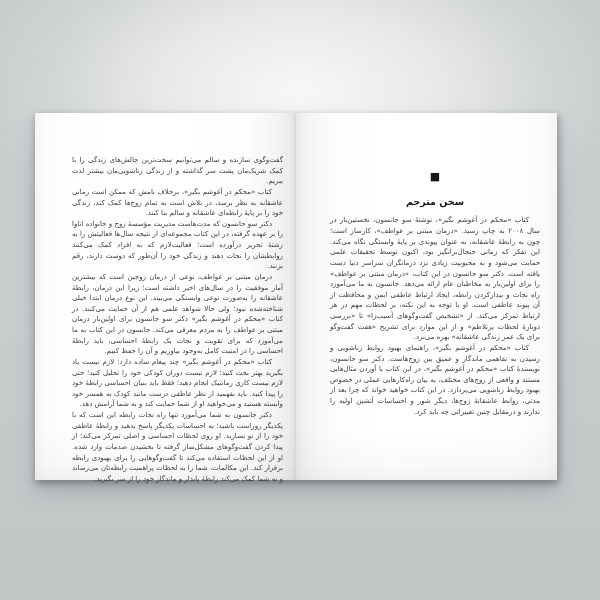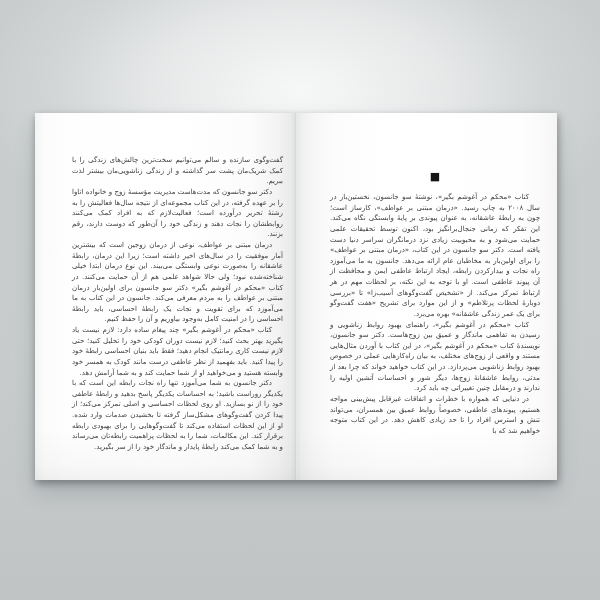--- a/index.html
+++ b/index.html
@@ -112,34 +112,35 @@
 </head>
 <body>
 
 <div class="scene">
 
   <div class="book">
 
     <div class="page left">
       <div class="text-block left-text" lang="fa" dir="rtl">
         <p class="no-indent">گفت‌وگوی سازنده و سالم می‌توانیم سخت‌ترین چالش‌های زندگی را با کمک شریک‌مان پشت سر گذاشته و از زندگی زناشویی‌مان بیشتر لذت ببریم.</p>
+        <p>کتاب «محکم در آغوشم بگیر»، برخلاف نامش که ممکن است رمانی عاشقانه به نظر برسد، در تلاش است به تمام زوج‌ها کمک کند، زندگی خود را بر پایهٔ رابطه‌ای عاشقانه و سالم بنا کنند.</p>
         <p>دکتر سو جانسون که مدت‌هاست مدیریت مؤسسهٔ زوج و خانواده اتاوا را بر عهده گرفته، در این کتاب مجموعه‌ای از نتیجه سال‌ها فعالیتش را به رشتهٔ تحریر درآورده است؛ فعالیت‌لازم که به افراد کمک می‌کنند روابطشان را نجات دهند و زندگی خود را آن‌طور که دوست دارند، رقم بزنند.</p>
         <p>درمان مبتنی بر عواطف، نوعی از درمان زوجین است که بیشترین آمار موفقیت را در سال‌های اخیر داشته است؛ زیرا این درمان، رابطهٔ عاشقانه را به‌صورت نوعی وابستگی می‌بیند. این نوع درمان ابتدا خیلی شناخته‌شده نبود؛ ولی حالا شواهد علمی هم از آن حمایت می‌کنند. در کتاب «محکم در آغوشم بگیر» دکتر سو جانسون برای اولین‌بار درمان مبتنی بر عواطف را به مردم معرفی می‌کند. جانسون در این کتاب به ما می‌آموزد که برای تقویت و نجات یک رابطهٔ احساسی، باید رابطهٔ احساسی را در امنیت کامل به‌وجود بیاوریم و آن را حفظ کنیم.</p>
         <p>کتاب «محکم در آغوشم بگیر» چند پیغام ساده دارد: لازم نیست یاد بگیرید بهتر بحث کنید؛ لازم نیست دوران کودکی خود را تحلیل کنید؛ حتی لازم نیست کاری رمانتیک انجام دهید؛ فقط باید بنیان احساسی رابطهٔ خود را پیدا کنید. باید بفهمید از نظر عاطفی درست مانند کودک به همسر خود وابسته هستید و می‌خواهید او از شما حمایت کند و به شما آرامش دهد.</p>
         <p>دکتر جانسون به شما می‌آموزد تنها راه نجات رابطه این است که با یکدیگر روراست باشید؛ به احساسات یکدیگر پاسخ بدهید و رابطهٔ عاطفی خود را از نو بسازید. او روی لحظات احساسی و اصلی تمرکز می‌کند؛ از پیدا کردن گفت‌وگوهای مشکل‌ساز گرفته تا بخشیدن صدمات وارد شده. او از این لحظات استفاده می‌کند تا گفت‌وگوهایی را برای بهبودی رابطه برقرار کند. این مکالمات، شما را به لحظات پراهمیت رابطه‌تان می‌رساند و به شما کمک می‌کند رابطهٔ پایدار و ماندگار خود را از سر بگیرید.</p>
       </div>
     </div>
 
     <div class="page right">
       <div class="right-content">
         <span class="section-marker">■</span>
+        <h1 class="chapter-title" lang="fa">سخن مترجم</h1>
         <div class="text-block right-text" lang="fa" dir="rtl">
           <p>کتاب «محکم در آغوشم بگیر»، نوشتهٔ سو جانسون، نخستین‌بار در سال ۲۰۰۸ به چاپ رسید. «درمان مبتنی بر عواطف»، کارساز است؛ چون به رابطهٔ عاشقانه، به عنوان پیوندی بر پایهٔ وابستگی نگاه می‌کند. این تفکر که زمانی جنجال‌برانگیز بود، اکنون توسط تحقیقات علمی حمایت می‌شود و به محبوبیت زیادی نزد درمانگران سراسر دنیا دست یافته است. دکتر سو جانسون در این کتاب، «درمان مبتنی بر عواطف» را برای اولین‌بار به مخاطبان عام ارائه می‌دهد. جانسون به ما می‌آموزد راه نجات و بیدارکردن رابطه، ایجاد ارتباط عاطفی ایمن و محافظت از آن پیوند عاطفی است. او با توجه به این نکته، بر لحظات مهم در هر ارتباط تمرکز می‌کند. از «تشخیص گفت‌وگوهای آسیب‌زا» تا «بررسی دوبارهٔ لحظات پرتلاطم» و از این موارد برای تشریح «هفت گفت‌وگو برای یک عمر زندگی عاشقانه» بهره می‌برد.</p>
           <p>کتاب «محکم در آغوشم بگیر»، راهنمای بهبود روابط زناشویی و رسیدن به تفاهمی ماندگار و عمیق بین زوج‌هاست. دکتر سو جانسون، نویسندهٔ کتاب «محکم در آغوشم بگیر»، در این کتاب با آوردن مثال‌هایی مستند و واقعی از زوج‌های مختلف، به بیان راه‌کارهایی عملی در خصوص بهبود روابط زناشویی می‌پردازد. در این کتاب خواهید خواند که چرا بعد از مدتی، روابط عاشقانهٔ زوج‌ها، دیگر شور و احساسات آتشین اولیه را ندارند و درمقابل چنین تغییراتی چه باید کرد.</p>
-          <p>در دنیایی که همواره با خطرات و اتفاقات غیرقابل پیش‌بینی مواجه هستیم، پیوندهای عاطفی، خصوصاً روابط عمیق بین همسران، می‌تواند تنش و استرس افراد را تا حد زیادی کاهش دهد. در این کتاب متوجه خواهیم شد که با</p>
         </div>
       </div>
     </div>
 
     <div class="gutter-seam"></div>
 
   </div>
 
 </div>
 

